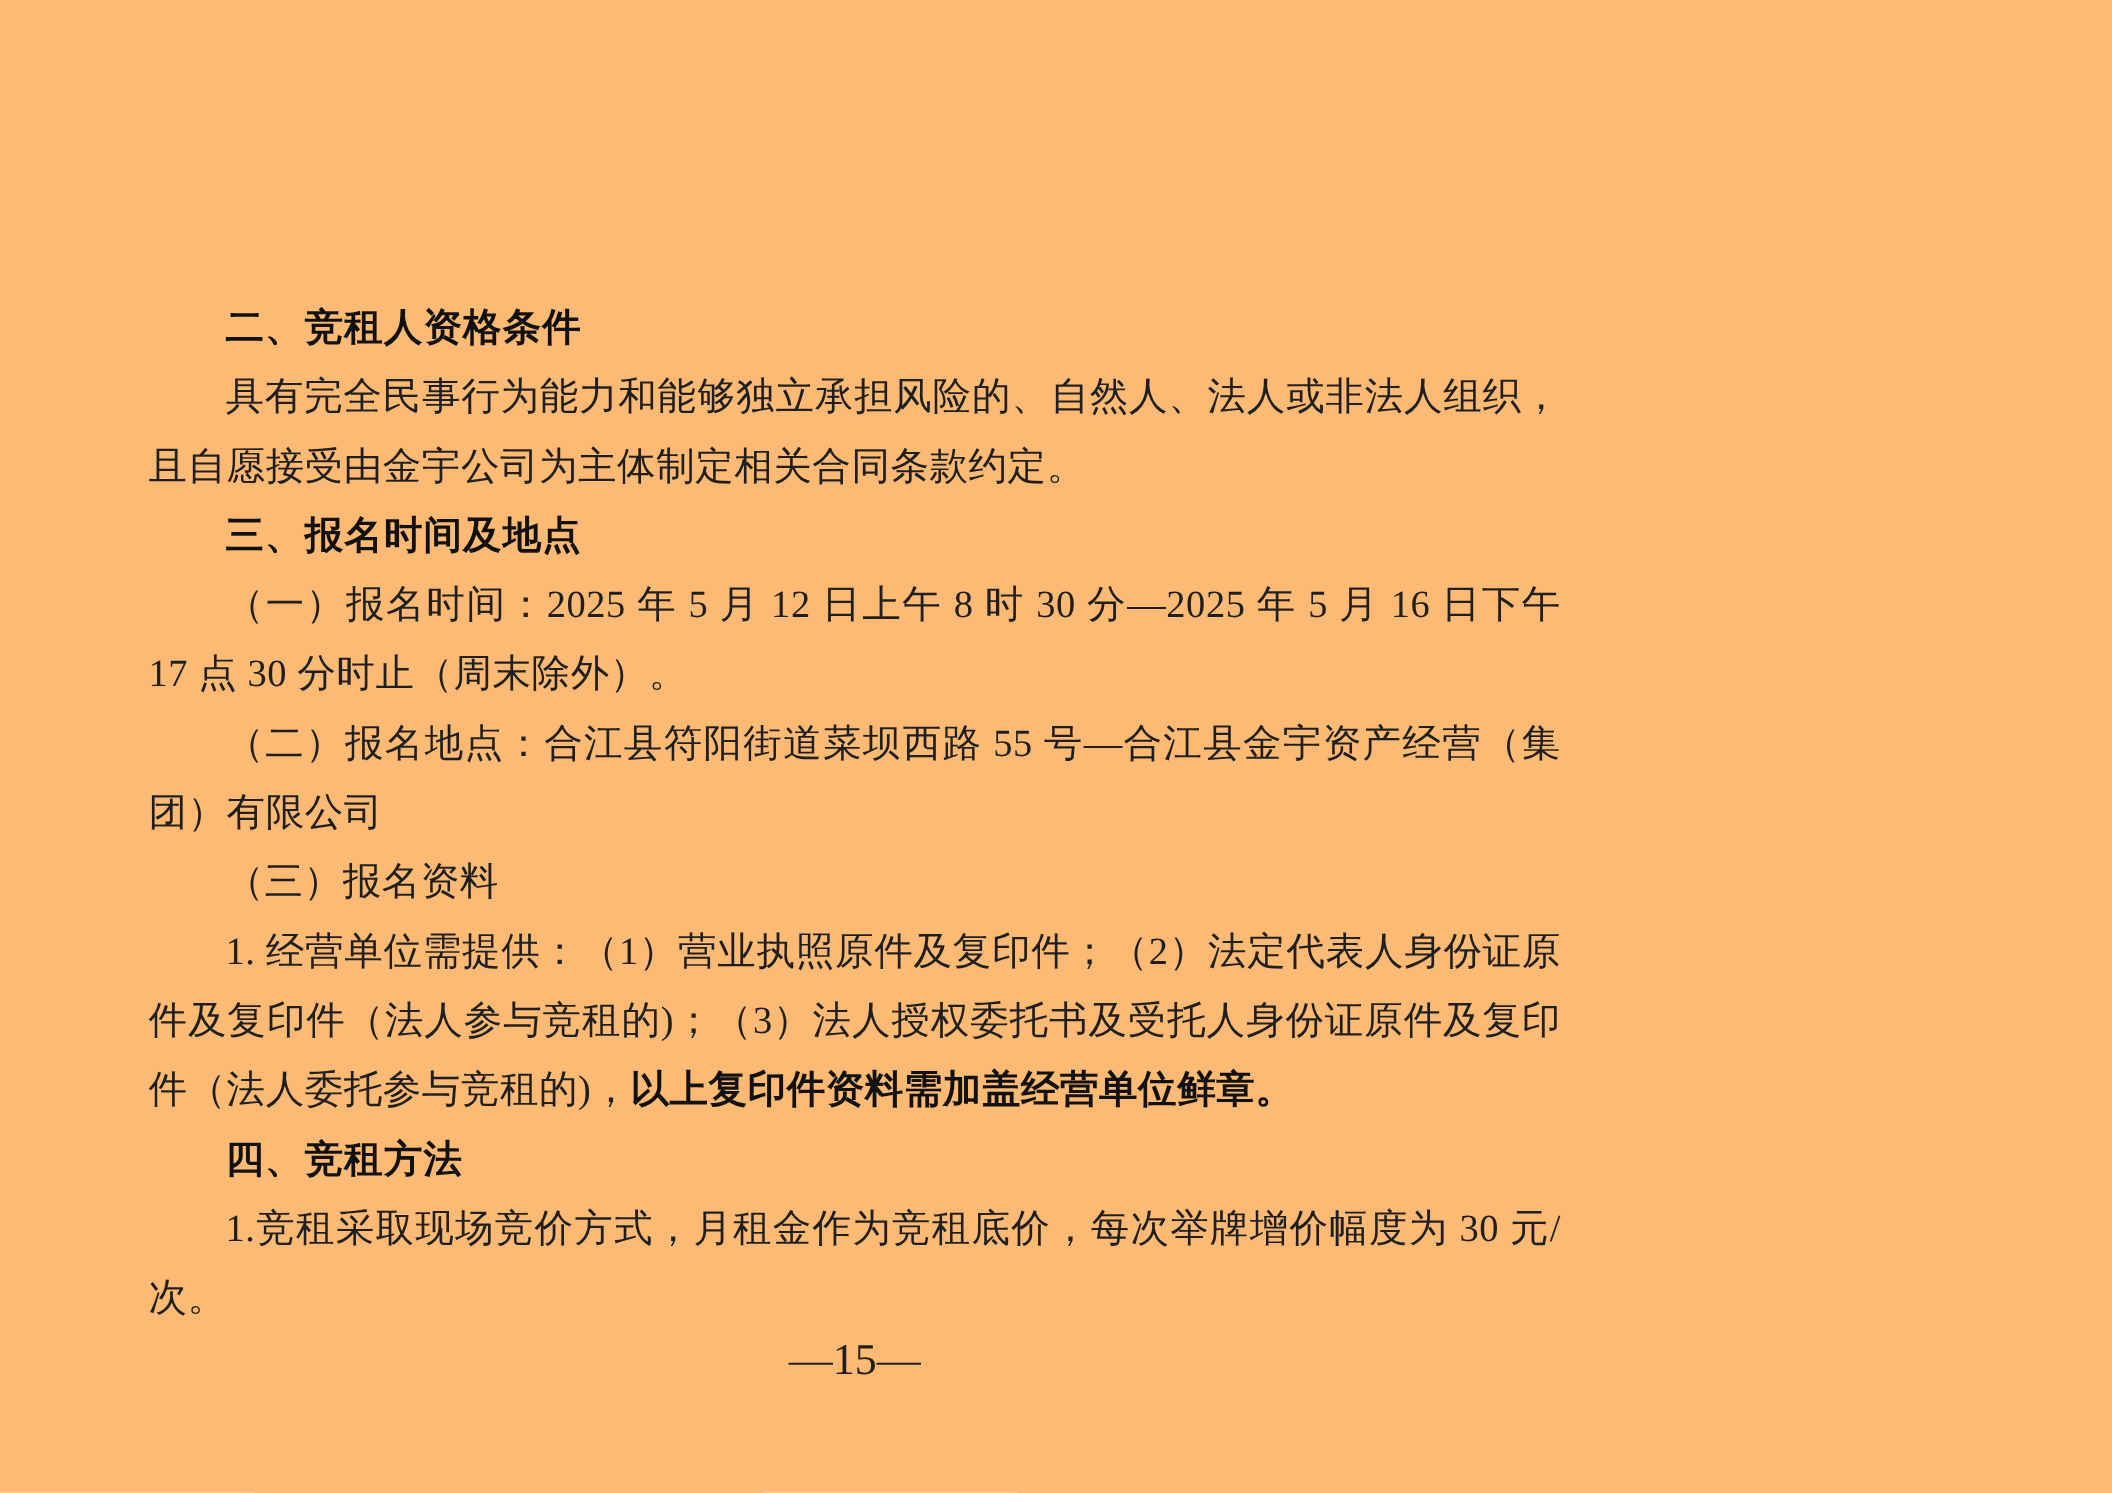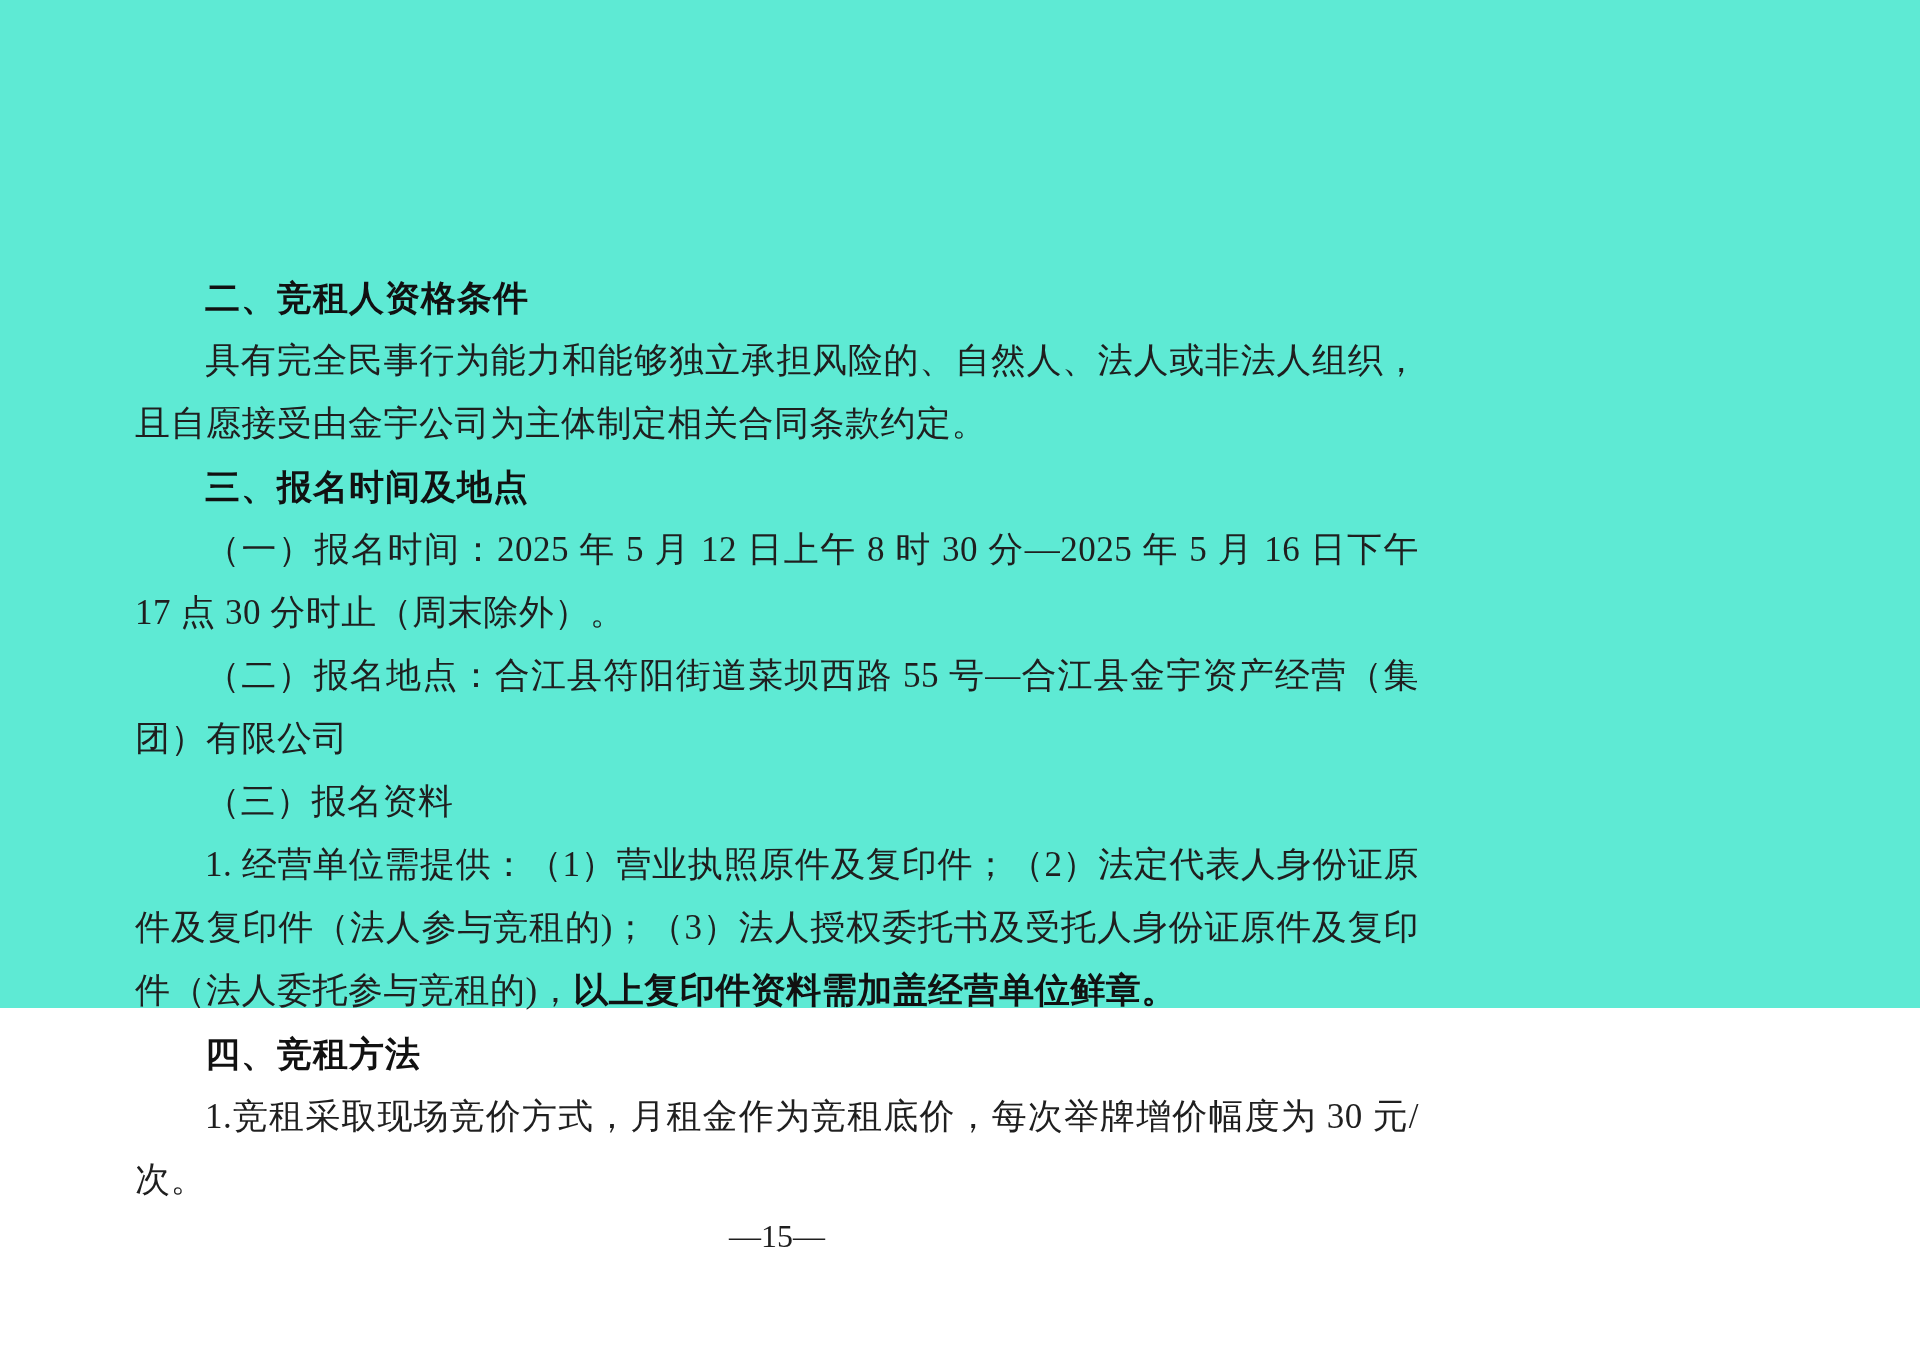--- a/index.html
+++ b/index.html
@@ -4,22 +4,22 @@
 <style>
   * { margin: 0; padding: 0; box-sizing: border-box; }
   html, body {
     width: 1920px; height: 1357px;
     background: #ffffff;
     overflow: hidden;
   }
   .page {
     position: absolute;
     left: 0; top: 0;
-    width: 1920px; height: 1008px;
-    background: #5eead4;
+    width: 1920px; height: 1357px;
+    background: #fdba74;
     color: #1c1c1c;
   }
   .content {
     position: absolute;
     left: 135px;
     top: 266px;
     width: 1284px;
   }
   .para {
     font-family: "Liberation Serif", "DejaVu Serif", serif;
@@ -44,21 +44,21 @@
     font-weight: 700;
     color: #111111;
   }
   .footer {
     position: absolute;
     left: 135px;
     top: 1212px;
     width: 1284px;
     text-align: center;
     font-family: "Liberation Serif", "DejaVu Serif", serif;
-    font-size: 32px;
+    font-size: 40px;
     line-height: 48px;
     color: #1f1f1f;
   }
 </style>
 </head>
 <body>
 
 <div class="page">
   <div class="content">
 

